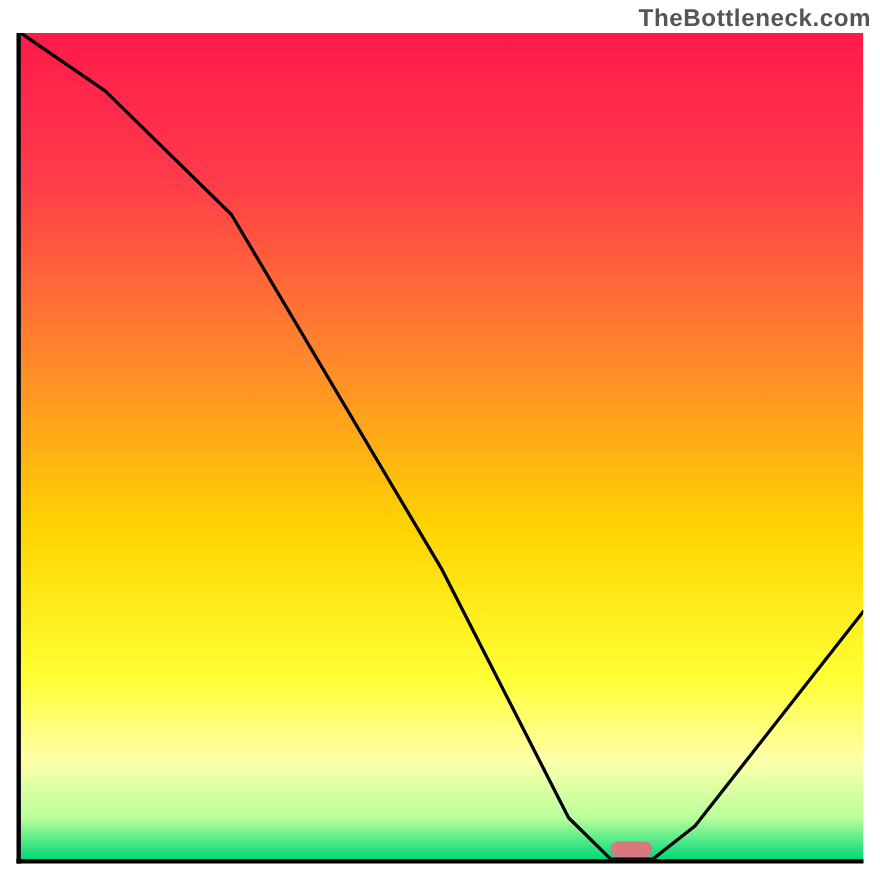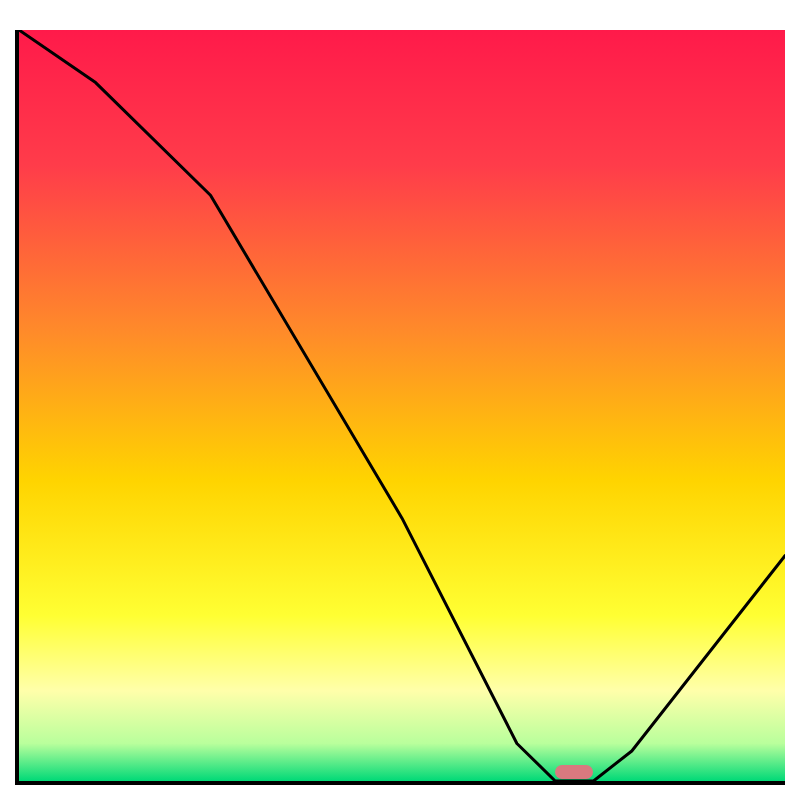--- a/index.html
+++ b/index.html
@@ -63,20 +63,21 @@
     width: 38px;
     height: 14px;
     border-radius: 7px;
     transform: translate(-50%, -50%);
   }
 </style>
 </head>
 <body>
 
 <div class="container">
+  <div class="watermark">TheBottleneck.com</div>
 
   <div class="plot">
     <svg class="gradient" viewBox="0 0 100 100" preserveAspectRatio="none">
       <defs>
         <linearGradient id="bg" x1="0" y1="0" x2="0" y2="1">
             <stop offset="0%" stop-color="#ff1a4a"></stop>
             <stop offset="18%" stop-color="#ff3c4a"></stop>
             <stop offset="40%" stop-color="#ff8a2a"></stop>
             <stop offset="60%" stop-color="#ffd400"></stop>
             <stop offset="78%" stop-color="#ffff33"></stop>

